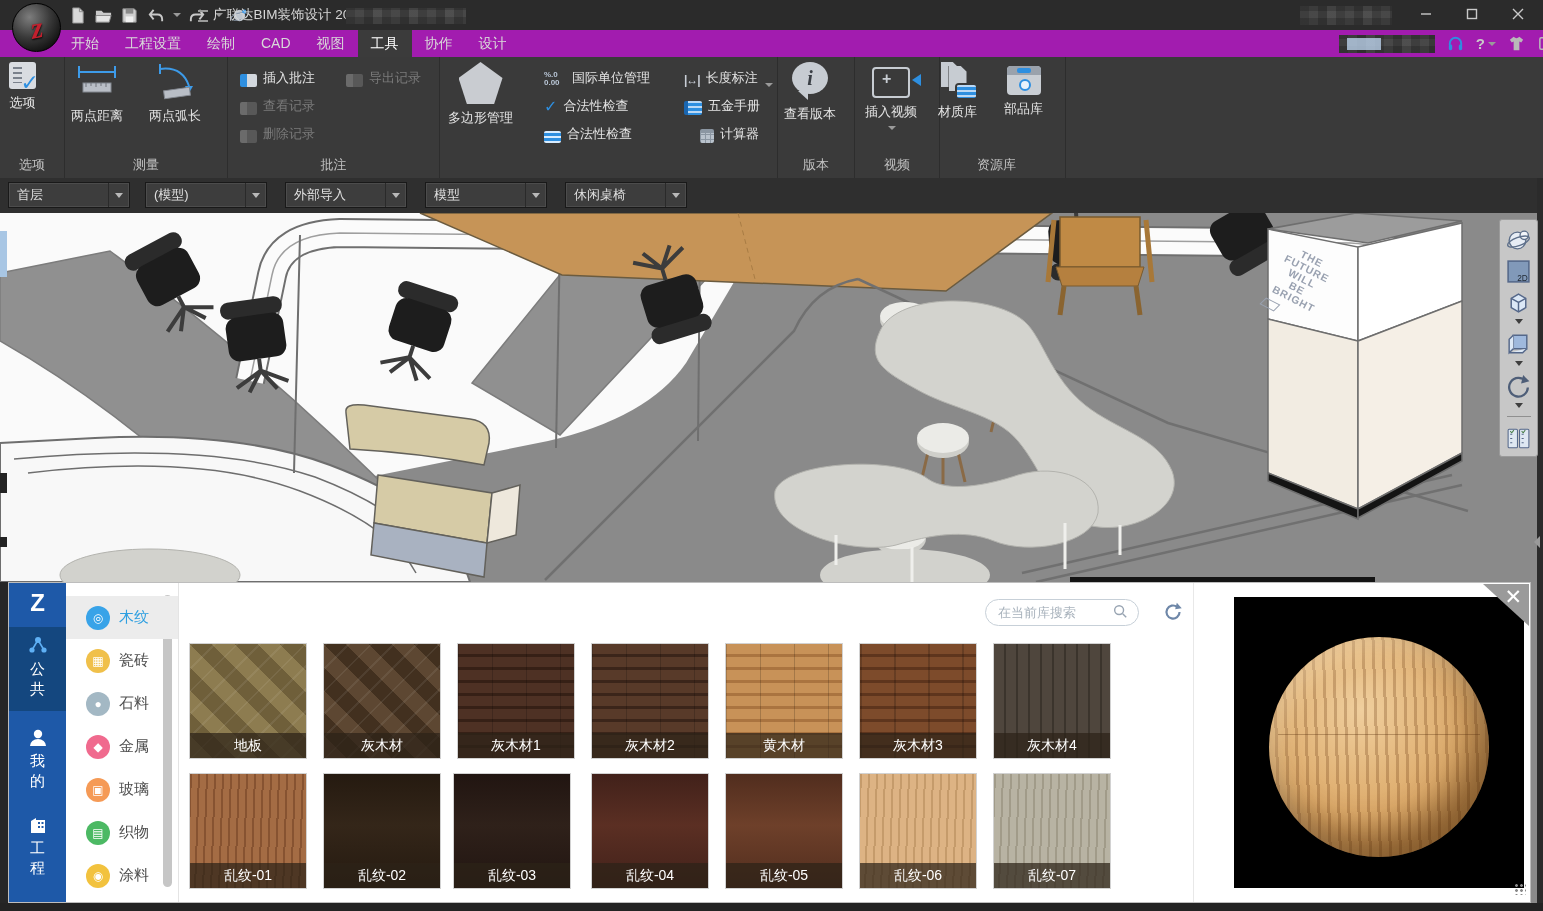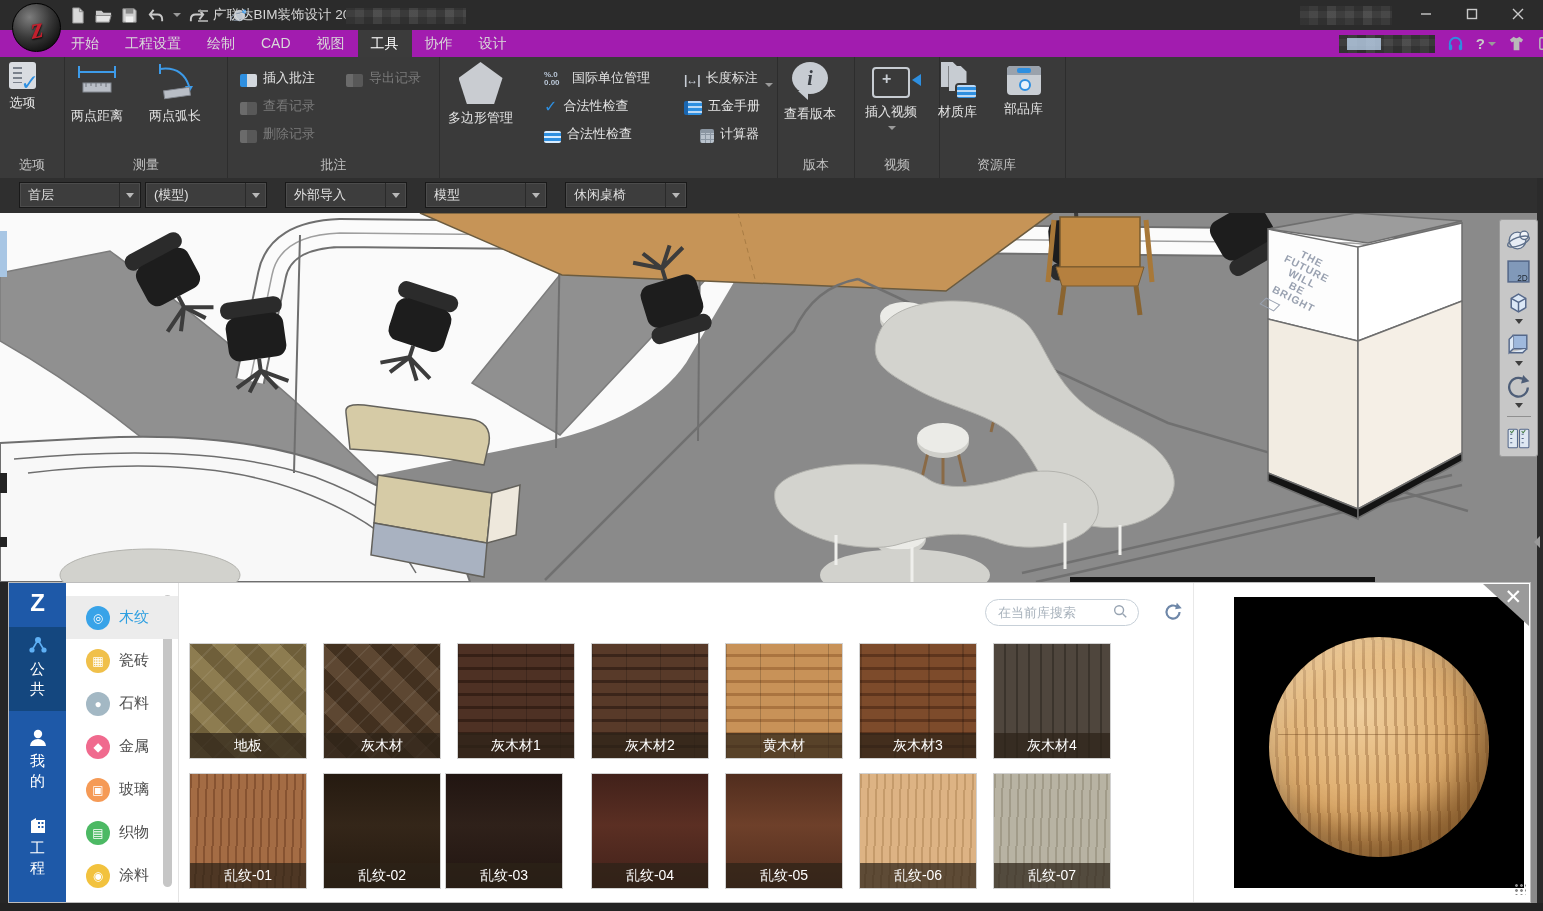--- a/index.html
+++ b/index.html
@@ -405,21 +405,21 @@
             <span class="handle"></span>
             <span class="dot"></span>
           </span>
         <span>部品库</span>
       </div>
       <div class="glabel">资源库</div>
     </div>
   </div>
 
   <div id="viewbar">
-      <div class="combo" style="left: 19px;">
+      <div class="combo" style="left: 8px;">
         <span class="combo-text">首层</span>
         <span class="combo-arrow"></span>
       </div>
       <div class="combo" style="left: 145px;">
         <span class="combo-text">(模型)</span>
         <span class="combo-arrow"></span>
       </div>
       <div class="combo" style="left: 285px;">
         <span class="combo-text">外部导入</span>
         <span class="combo-arrow"></span>
@@ -735,21 +735,21 @@
             <div class="mat-label">灰木材4</div>
           </div>
           <div class="mat-card" style="left: 10px; top: 190px;">
             <div class="mat-thumb" style="background: repeating-linear-gradient(92deg, rgb(135, 83, 49) 0px, rgb(135, 83, 49) 2px, rgb(164, 108, 68) 2px, rgb(164, 108, 68) 8px);"></div>
             <div class="mat-label">乱纹-01</div>
           </div>
           <div class="mat-card" style="left: 144px; top: 190px;">
             <div class="mat-thumb" style="background: linear-gradient(rgb(37, 26, 16) 0%, rgb(52, 38, 25) 45%, rgb(37, 26, 16) 100%);"></div>
             <div class="mat-label">乱纹-02</div>
           </div>
-          <div class="mat-card" style="left: 266px; top: 190px; text-decoration: underline;">
+          <div class="mat-card" style="left: 274px; top: 190px; text-decoration: underline;">
             <div class="mat-thumb" style="background: linear-gradient(rgb(33, 21, 17) 0%, rgb(47, 33, 26) 45%, rgb(33, 21, 17) 100%);"></div>
             <div class="mat-label">乱纹-03</div>
           </div>
           <div class="mat-card" style="left: 412px; top: 190px;">
             <div class="mat-thumb" style="background: linear-gradient(rgb(65, 33, 26) 0%, rgb(91, 47, 35) 45%, rgb(65, 33, 26) 100%);"></div>
             <div class="mat-label">乱纹-04</div>
           </div>
           <div class="mat-card" style="left: 546px; top: 190px;">
             <div class="mat-thumb" style="background: linear-gradient(rgb(81, 45, 30) 0%, rgb(110, 64, 42) 45%, rgb(81, 45, 30) 100%);"></div>
             <div class="mat-label">乱纹-05</div>

